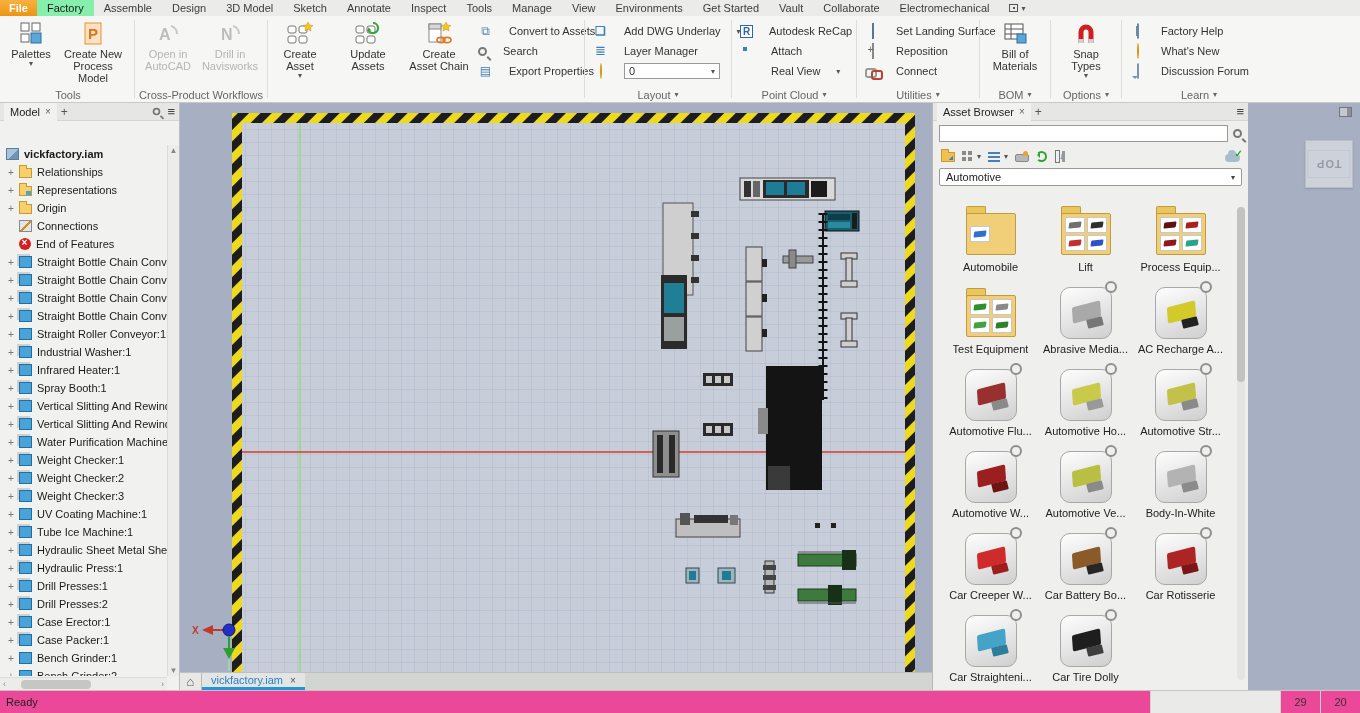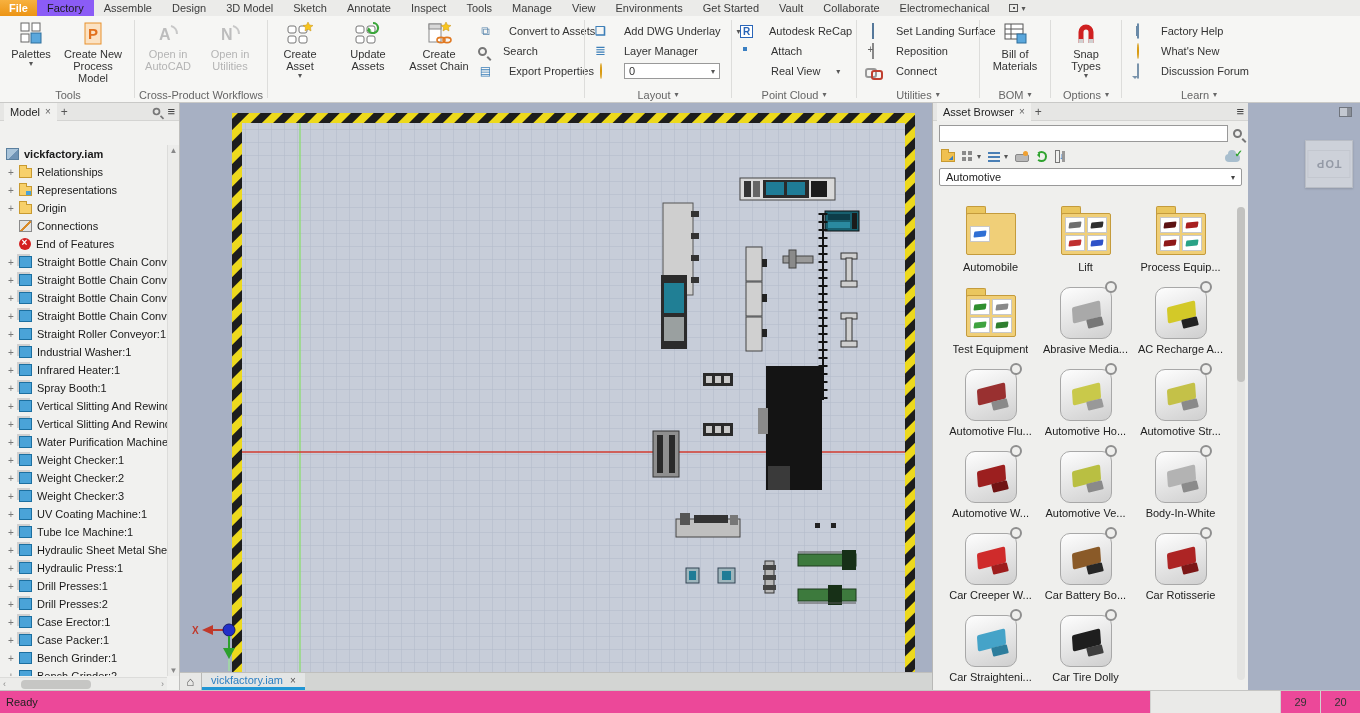--- a/index.html
+++ b/index.html
@@ -4,21 +4,21 @@
 <style>
   *{margin:0;padding:0;box-sizing:border-box}
   html,body{width:1360px;height:713px;overflow:hidden}
   body{font-family:"Liberation Sans",sans-serif;font-size:11px;color:#333;background:#f6f6f4;position:relative}
 
   
   .menubar{position:absolute;left:0;top:0;width:1360px;height:16px;background:#ebebe9;display:flex;align-items:stretch;z-index:30}
   .mtabs{display:flex}
   .mtab{padding:0 10px;line-height:16px;color:#3c3c3c;cursor:default;white-space:nowrap}
   .mtab.k-file{background:linear-gradient(#f7b13f,#ec9414);color:#fff;font-weight:bold;padding:0 9px}
-  .mtab.k-active{background:#8b5cf6;color:#1b1b1b}
+  .mtab.k-active{background:#86efac;color:#1b1b1b}
   .ovf{display:flex;align-items:center;gap:3px;margin-left:10px}
   .ovf .sq{width:9px;height:8px;border:1px solid #555;position:relative}
   .ovf .sq::after{content:"";position:absolute;left:3px;top:2px;width:2px;height:2px;background:#555}
   .ovf .dd{color:#555;font-size:8px}
 
   
   .ribbon{position:absolute;left:0;top:16px;width:1360px;height:87px;background:#f6f6f4;display:flex;align-items:stretch;padding-left:4px;z-index:29;border-bottom:1px solid #c9c9c7}
   .rgroup{display:flex;flex-direction:column}
   .rcontent{flex:1;display:flex;align-items:flex-start;padding-top:2px}
   .glabel{height:15px;font-size:11px;color:#666;text-align:center;display:flex;align-items:center;justify-content:center;gap:4px}
@@ -228,21 +228,21 @@
         </span>
         <span>Open in AutoCAD</span>
       </div>
       <div class="bigbtn disabled" style="width:62px">
         <span class="ric">
           <svg width="24" height="24" viewBox="0 0 24 24">
               <text x="3" y="18" font-size="16" font-weight="bold" fill="#bdbdbd" font-family="Liberation Sans,sans-serif">N</text>
               <path d="M15 4 a8 8 0 0 1 6 8" stroke="#c8c8c8" stroke-width="2" fill="none"></path>
             </svg>
         </span>
-        <span>Open in Utilities</span>
+        <span>Drill in Navisworks</span>
       </div>
     </div>
     <div class="glabel">
         <span>Cross-Product Workflows</span>
       </div>
   </div>
   <div class="rdiv"></div>
 
   <div class="rgroup" style="width:312px">
     <div class="rcontent">

